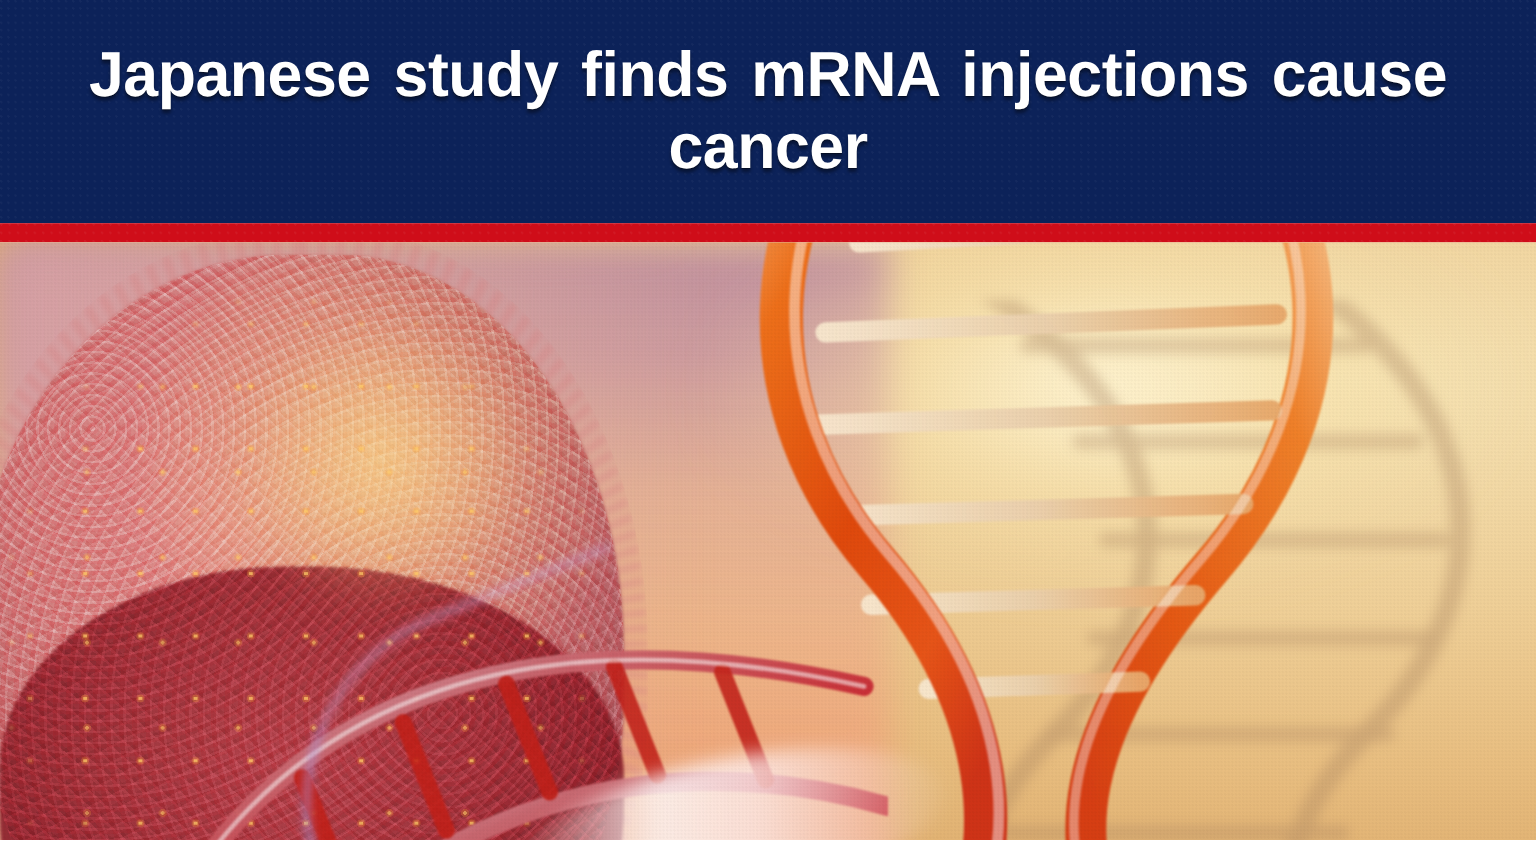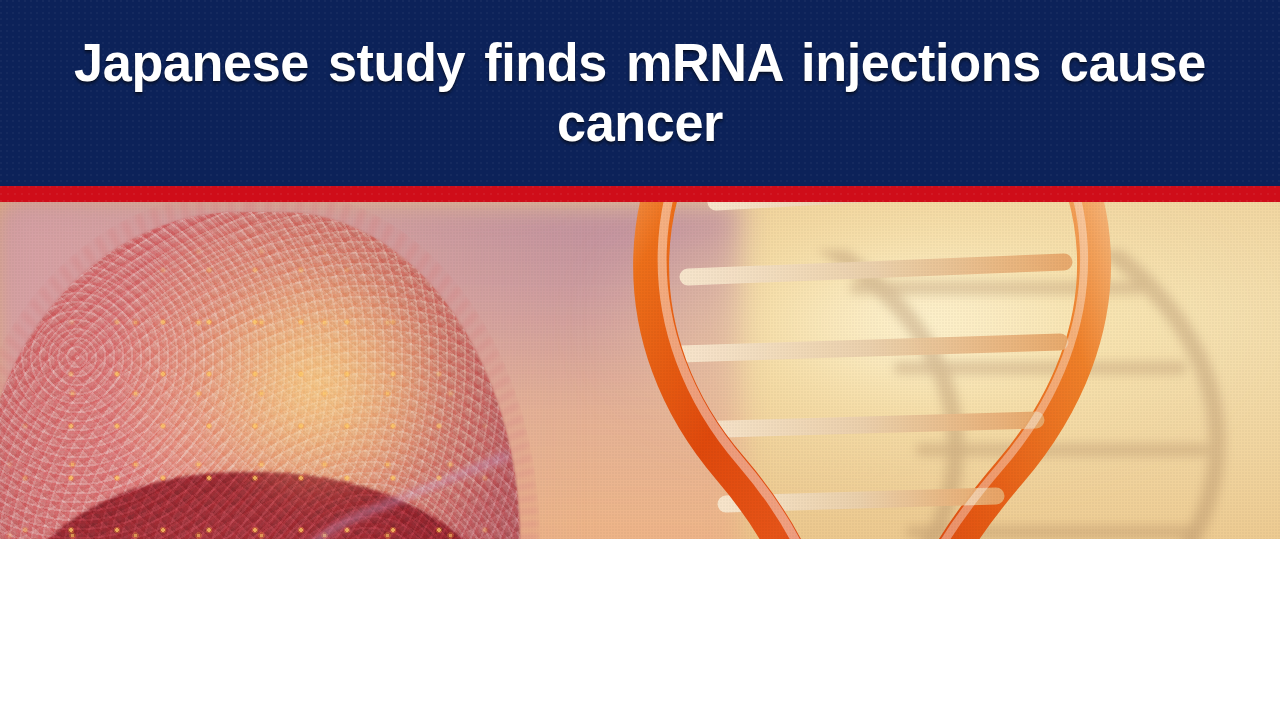--- a/index.html
+++ b/index.html
@@ -6,21 +6,21 @@
   * { margin:0; padding:0; box-sizing:border-box; }
   html, body {
     width:1280px; height:720px;
     background:#ffffff;
     font-family:"Liberation Sans", sans-serif;
     overflow:hidden;
   }
 
   #card {
     position:relative;
-    width:1280px; height:539px;
+    width:1280px; height:700px;
     overflow:hidden;
   }
 
   
   .headline-band {
     position:absolute; left:0; top:0;
     width:1280px; height:186px;
     background:#0c2259;
     display:flex; align-items:center; justify-content:center;
   }

